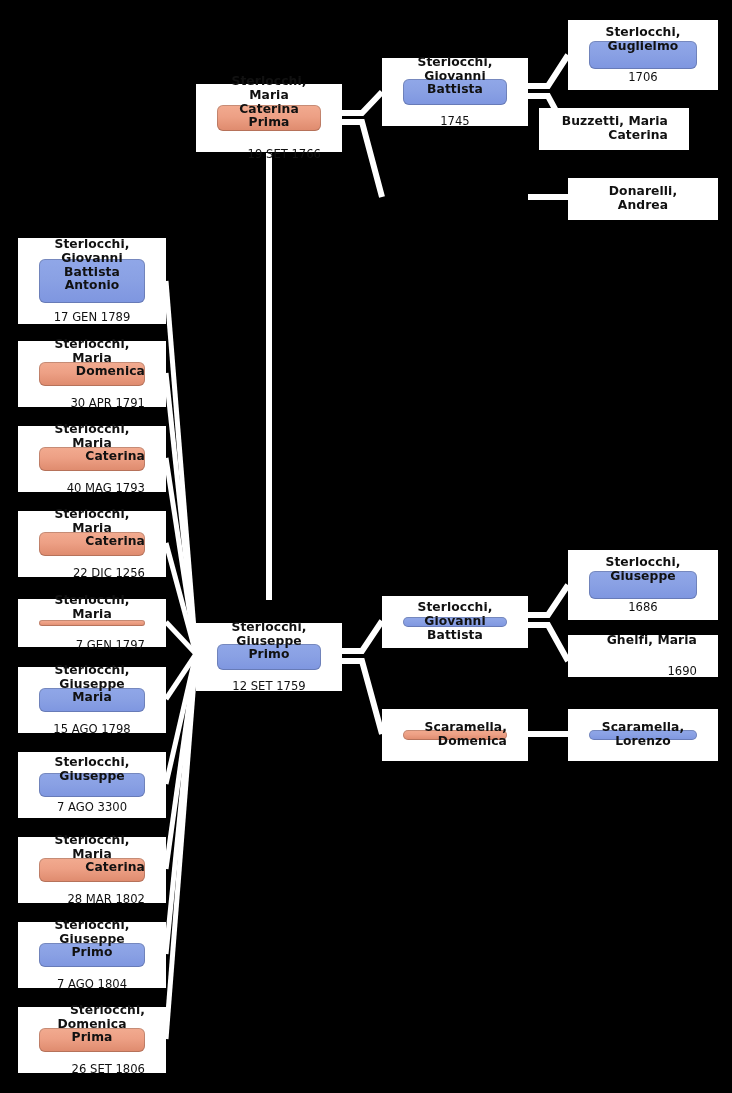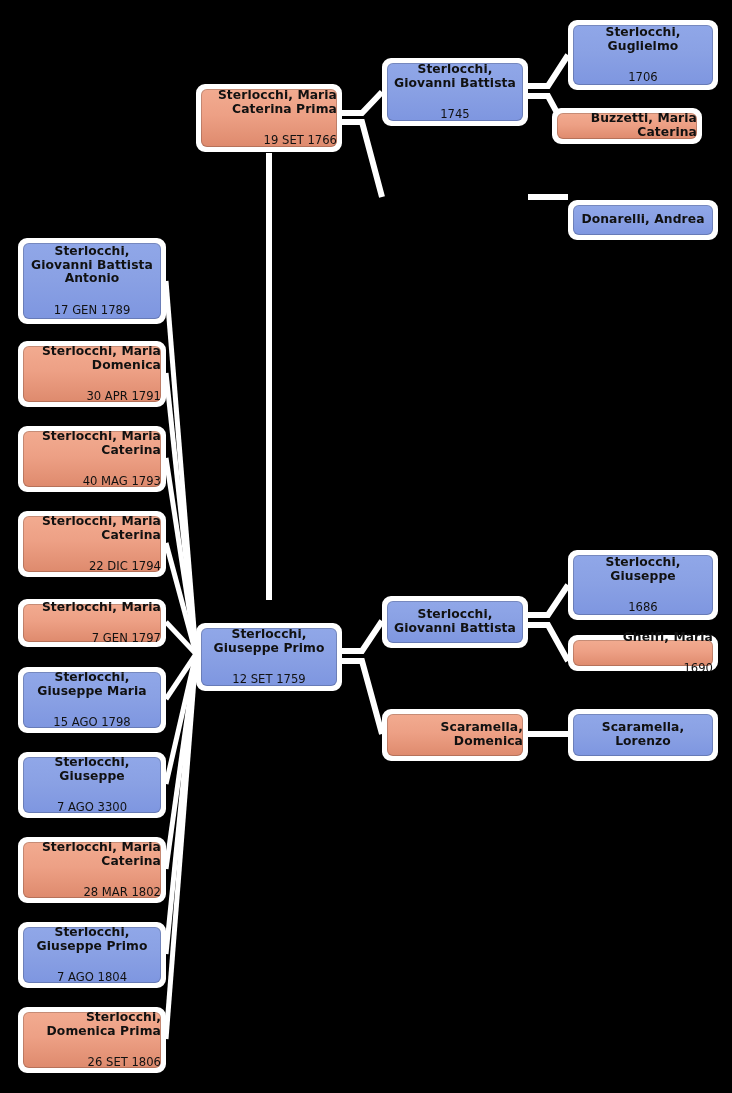--- a/index.html
+++ b/index.html
@@ -1,21 +1,21 @@
 <!DOCTYPE html>
 <html><head>
 <meta charset="utf-8">
 <style>
   html,body{margin:0;padding:0;background:#000;}
   body{width:732px;height:1093px;position:relative;overflow:hidden;
        font-family:"DejaVu Sans","Liberation Sans",sans-serif;}
   #chart{position:absolute;left:0;top:0;width:732px;height:1093px;}
   svg.links{position:absolute;left:0;top:0;width:732px;height:1093px;}
-  .node{position:absolute;box-sizing:border-box;border-radius:9px;
-        border:5px solid #ffffff;background:#fff;padding:0;}
+  .node{position:absolute;box-sizing:border-box;border-radius:0;
+        border:5px solid #ffffff;background:#fff;padding:16px;}
   .node .inner{width:100%;height:100%;box-sizing:border-box;
         border-radius:6px;display:flex;flex-direction:column;
         align-items:center;justify-content:center;
         color:#111;text-align:center;line-height:1.12;
         box-shadow:inset 0 0 0 1px rgba(0,0,0,.18);}
   .node.male .inner{background:linear-gradient(to bottom,#90a7e8 0%,#8aa1e4 45%,#7e96e0 100%);}
   .node.female .inner{background:linear-gradient(to bottom,#f2ab90 0%,#eda085 45%,#de8a6d 100%);align-items:flex-end;}
   .nm{font-weight:bold;font-size:12.3px;letter-spacing:.1px;}
   .dt{font-weight:normal;font-size:11.6px;margin-top:18px;}
 </style>
@@ -78,28 +78,28 @@
 
 
   <div class="node male" style="left:568px;top:20px;width:150px;height:70px;">
     <div class="inner">
       <div class="nm">Sterlocchi,</div>
       <div class="nm">Guglielmo</div>
       <div class="dt">1706</div>
     </div>
   </div>
 
-  <div class="node female" style="left:552px;top:108px;width:150px;height:36px;">
+  <div class="node female" style="left:539px;top:108px;width:150px;height:36px;">
     <div class="inner">
       <div class="nm">Buzzetti, Maria</div>
       <div class="nm">Caterina</div>
     </div>
   </div>
 
-  <div class="node male" style="left:568px;top:178px;width:150px;height:40px;margin-top:22px;">
+  <div class="node male" style="left:568px;top:178px;width:150px;height:40px;">
     <div class="inner">
       <div class="nm">Donarelli, Andrea</div>
     </div>
   </div>
 
   <div class="node male" style="left:196px;top:623px;width:146px;height:68px;">
     <div class="inner">
       <div class="nm">Sterlocchi,</div>
       <div class="nm">Giuseppe Primo</div>
       <div class="dt">12 SET 1759</div>
@@ -164,21 +164,21 @@
       <div class="nm">Sterlocchi, Maria</div>
       <div class="nm">Caterina</div>
       <div class="dt">40 MAG 1793</div>
     </div>
   </div>
 
   <div class="node female" style="left:18px;top:511px;width:148px;height:66px;">
     <div class="inner">
       <div class="nm">Sterlocchi, Maria</div>
       <div class="nm">Caterina</div>
-      <div class="dt">22 DIC 1794</div>
+      <div class="dt">22 DIC 1256</div>
     </div>
   </div>
 
   <div class="node female" style="left:18px;top:599px;width:148px;height:48px;">
     <div class="inner">
       <div class="nm">Sterlocchi, Maria</div>
       <div class="dt">7 GEN 1797</div>
     </div>
   </div>
 

